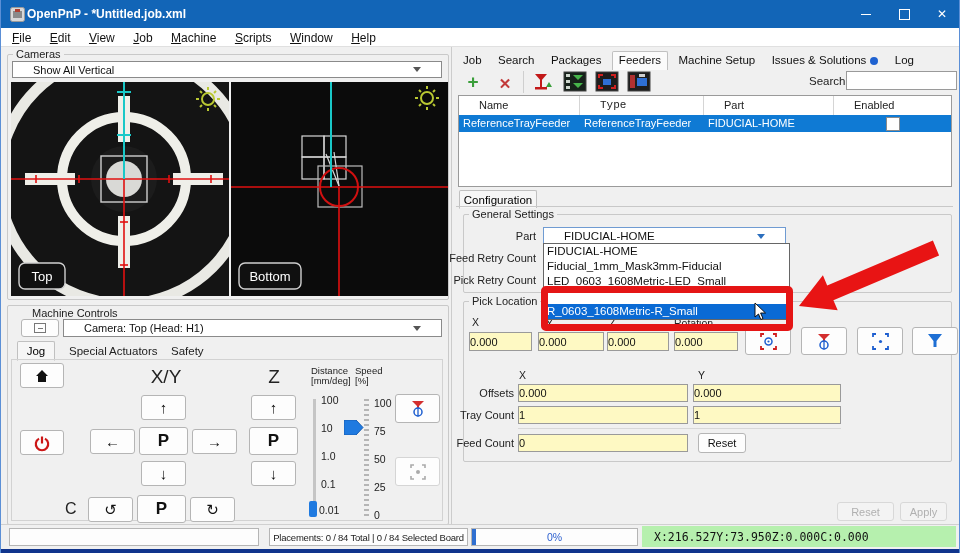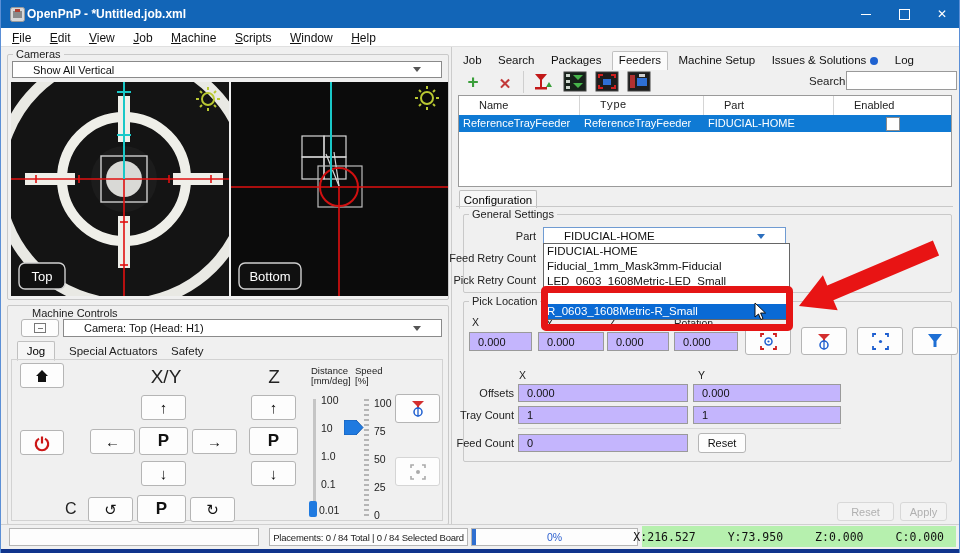--- a/index.html
+++ b/index.html
@@ -22,21 +22,21 @@
   .gtitle{font-size:11px;color:#222;background:#f0f0f0;padding:0 3px;}
   
   .combo{background:#fff;border:1px solid #8a8a8a;font-size:11px;color:#111;display:flex;align-items:center;padding:0 20px;box-sizing:border-box;}
   .combo .val{flex:1;overflow:hidden;white-space:nowrap;}
   .chev{width:0;height:0;border-left:4px solid transparent;border-right:4px solid transparent;border-top:5px solid #555;}
   .chev.blue{border-top-color:#2c6fbe;}
   
   .jbtn{background:#fdfdfd;border:1px solid #b5b5b5;border-radius:3px;display:flex;align-items:center;justify-content:center;font-size:15px;color:#111;box-sizing:border-box;}
   .pbold{font-weight:bold;font-size:17px;}
   .lbl{font-size:11px;color:#222;}
-  .field{background:#c4b5fd;border:1px solid #9a9a9a;font-size:11px;color:#111;padding:2px 8px;box-sizing:border-box;display:flex;align-items:center;}
+  .field{background:#fef9c3;border:1px solid #9a9a9a;font-size:11px;color:#111;padding:2px 0;box-sizing:border-box;display:flex;align-items:center;}
   
   .rtab{display:inline-block;padding:2px 6px;font-size:11.5px;color:#111;}
   .rtab.sel{background:#fbfbfb;border:1px solid #c0c0c0;border-bottom:none;border-radius:2px 2px 0 0;padding-bottom:4px;}
   .dot{display:inline-block;width:8px;height:8px;border-radius:50%;background:#1f62d0;margin-left:4px;vertical-align:middle;}
   
   #feeder-table{left:457px;top:95px;width:494px;height:92px;background:#fff;border:1px solid #9a9a9a;box-sizing:border-box;}
   .th{display:inline-block;font-size:11px;color:#222;padding:3px 20px;border-right:1px solid #d5d5d5;box-sizing:border-box;height:19px;vertical-align:top;}
   .trow{position:absolute;left:0;top:19px;width:100%;height:17px;background:#0f7ad4;color:#fff;}
   .td{display:inline-block;font-size:11px;padding:2px 4px;box-sizing:border-box;vertical-align:top;white-space:nowrap;overflow:hidden;}
   .checkbox{width:12px;height:12px;background:#fff;border:1px solid #8a8a8a;display:inline-block;}
@@ -46,21 +46,21 @@
   .pitem.sel{background:#0a6ad4;color:#fff;}
   
   #anno-rect{left:540px;top:286px;width:252px;height:45px;border:7px solid #e51515;border-radius:5px;z-index:30;box-sizing:border-box;}
   
   .ticklbl{font-size:10.5px;color:#222;}
   .track{background:#c5c5c5;width:3px;}
   .dashtrack{width:5px;background:repeating-linear-gradient(to bottom,#b5b5b5 0 2px,transparent 2px 5px);}
   
   #statusbar{left:0;top:524px;width:960px;height:25px;background:#f0f0f0;border-top:1px solid #d0d0d0;}
   .sunken{background:#fdfdfd;border:1px solid #b5b5b5;box-sizing:border-box;}
-  #dro{background:#b6f0ae;font-family:"DejaVu Sans Mono",monospace;font-size:11.5px;color:#111;display:flex;align-items:center;justify-content:flex-end;padding:0 12px;box-sizing:border-box;gap:32px;}
+  #dro{background:#b6f0ae;font-family:"DejaVu Sans Mono",monospace;font-size:11.5px;color:#111;display:flex;align-items:center;justify-content:flex-start;padding:0 12px;box-sizing:border-box;}
   .disabled-btn{background:#f3f3f3;border:1px solid #d8d8d8;color:#b0b0b0;border-radius:3px;display:flex;align-items:center;justify-content:center;font-size:11px;box-sizing:border-box;}
   .smalltab{background:#f6f6f6;border:1px solid #c0c0c0;border-bottom:1px solid #f0f0f0;font-size:11.5px;display:flex;align-items:center;justify-content:center;border-radius:2px 2px 0 0;}
 </style>
 </head>
 <body>
 
 <div id="win">
 
   <div class="abs" id="titlebar">
     <svg class="abs" style="left:9px;top:7px" width="15" height="15">

